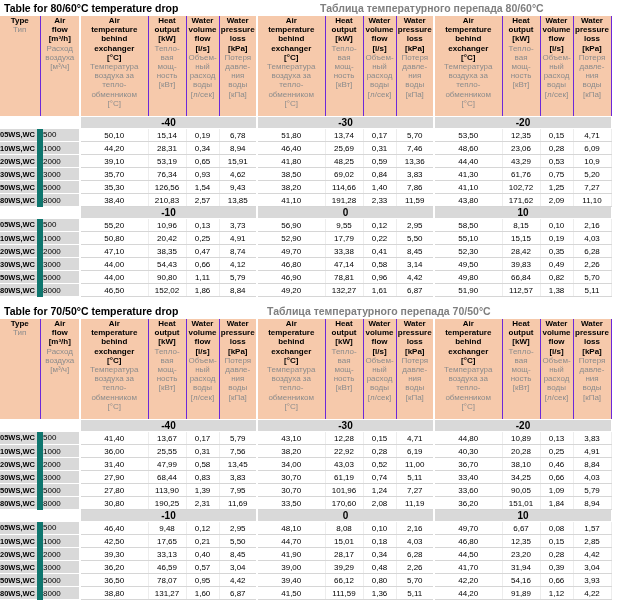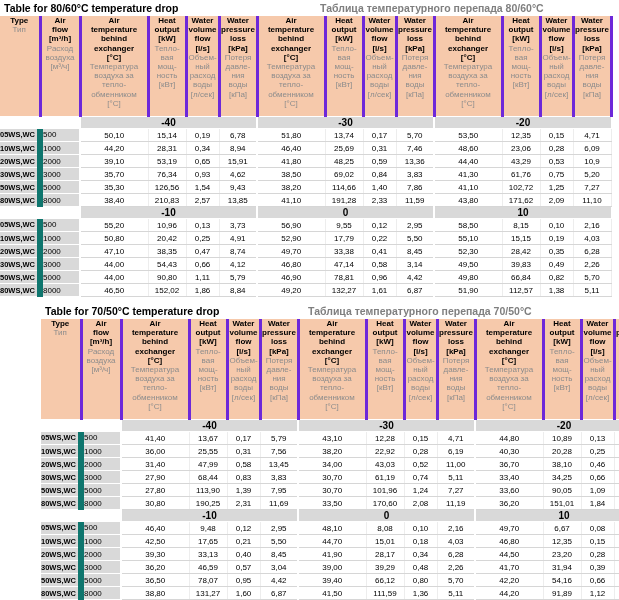--- a/index.html
+++ b/index.html
@@ -3,36 +3,36 @@
 <meta charset="utf-8">
 <style>
   html,body{margin:0;padding:0;background:#fff;}
   body{
     width:619px;height:600px;overflow:hidden;
     font-family:"Liberation Sans","DejaVu Sans",sans-serif;
     -webkit-font-smoothing:antialiased;
   }
   .page{padding-top:2px;}
   .tbl-section{margin-bottom:4px;}
-  .tbl-section.second{margin-top:8px;padding-left:41px;}
+  .tbl-section.second{margin-top:8px;}
   .titlebar{position:relative;height:13px;margin-bottom:1px;}
   .title-en{position:absolute;left:4px;top:0;font-size:10.5px;font-weight:bold;color:#000;white-space:nowrap;}
   .title-ru{position:absolute;top:0;font-size:10.5px;font-weight:bold;color:#7f7f7f;white-space:nowrap;text-align:center;}
   .pos1{left:320px;}
   .pos2{left:267px;}
 
   table.data{border-collapse:collapse;table-layout:fixed;width:611px;}
   table.data td,table.data th{padding:0;margin:0;}
 
   col.c-type{width:40px;} col.c-flow{width:40px;}
   col.c-at{width:68px;} col.c-ho{width:38px;} col.c-wv{width:33px;} col.c-wp{width:38px;}
 
   th.hd{
     background:#f6c9ab;vertical-align:top;height:100px;
-    border-right:3px solid #6d28d9;border-bottom:1px solid #fff;
+    border-right:1px solid #6d28d9;border-bottom:1px solid #fff;
     font-weight:normal;padding-top:2px;
   }
   th.hd .en{font-size:8px;font-weight:bold;color:#000;text-align:center;white-space:pre-line;line-height:1.15;}
   th.hd .ru{font-size:8px;color:#8c8c8c;text-align:center;white-space:pre-line;line-height:1.15;}
   th.gs,td.band.gs{border-left:2px solid #fff;}
 
   td.blank{background:#fff;height:11px;border-right:2px solid #fff;}
   td.band{
     background:#d9d9d9;height:11px;text-align:center;
     font-size:10px;font-weight:bold;color:#000;

